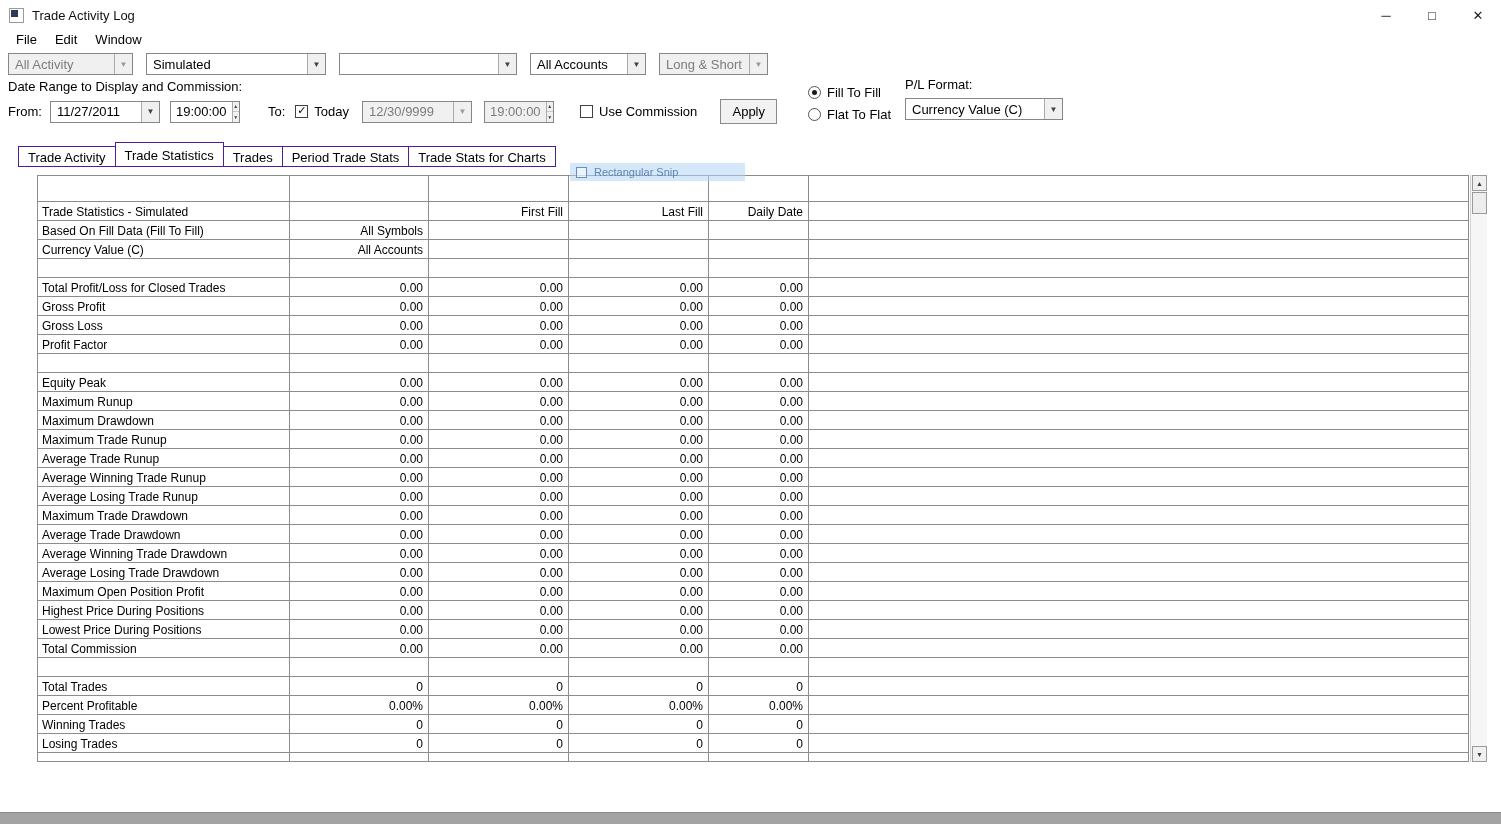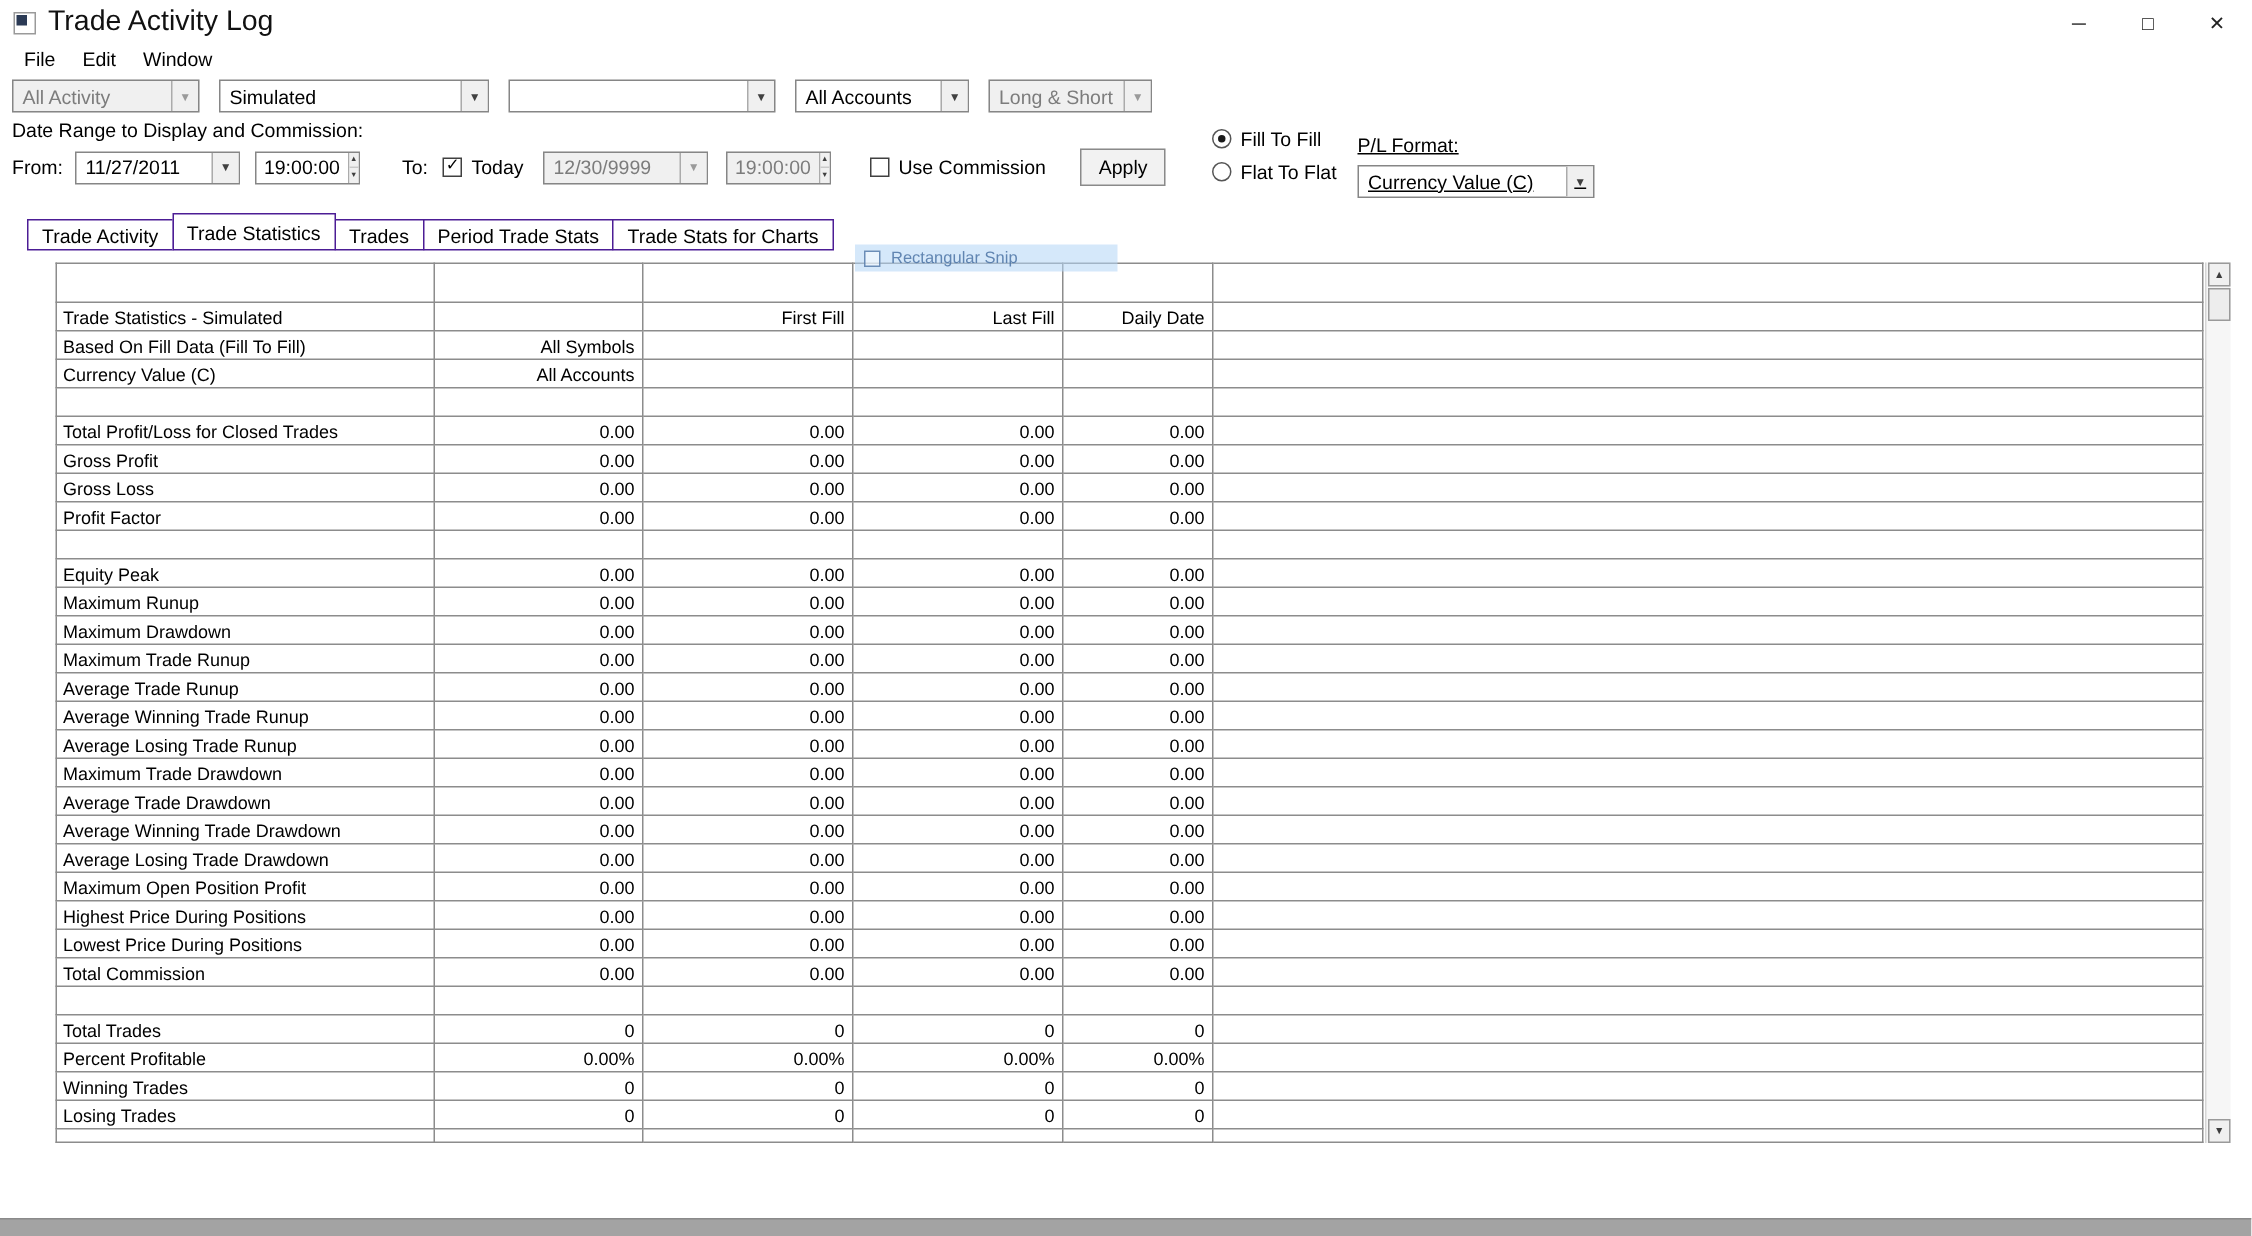--- a/index.html
+++ b/index.html
@@ -7,21 +7,21 @@
   body {
     font-family:"Liberation Sans", sans-serif;
     background:#ffffff; color:#000;
     position:relative; overflow:hidden;
   }
 
   
   .titlebar { height:30px; display:flex; align-items:center; padding-left:9px; background:#fff; }
   .app-icon { width:15px; height:15px; border:1px solid #9a9a9a; background:#fff; margin-right:8px; position:relative; flex:0 0 auto; }
   .app-icon::after { content:""; position:absolute; left:1px; top:1px; width:7px; height:7px; background:#2b3a55; }
-  .title-text { font-size:19px; color:#111; }
+  .title-text { font-size:13px; color:#111; }
   .win-btns { margin-left:auto; display:flex; height:100%; }
   .win-btn { width:46px; height:100%; display:flex; align-items:center; justify-content:center; font-size:13px; color:#222; cursor:default; }
 
   
   .menubar { height:20px; display:flex; align-items:center; padding-left:7px; font-size:13px; }
   .menu-item { padding:2px 9px 3px; }
 
   
   .combo { height:22px; border:1px solid #868686; background:#fff; display:flex; align-items:stretch; font-size:13px; }
   .combo .val { flex:1; display:flex; align-items:center; padding:0 6px; white-space:nowrap; overflow:hidden; }
@@ -49,21 +49,21 @@
   .dr-row { position:absolute; left:8px; top:22px; display:flex; align-items:center; }
   .lbl-inline { margin-right:8px; }
   .checkbox { width:13px; height:13px; border:1px solid #404040; background:#fff; display:inline-flex; align-items:center; justify-content:center; font-size:11px; line-height:11px; flex:0 0 auto; }
   .checkbox .mark { position:relative; top:-1px; }
   .radio { width:13px; height:13px; border:1px solid #555; border-radius:50%; background:#fff; display:inline-flex; align-items:center; justify-content:center; flex:0 0 auto; }
   .radio.selected::after { content:""; width:5px; height:5px; border-radius:50%; background:#1a1a1a; }
   .ctl-label { margin-left:6px; white-space:nowrap; }
   .apply-btn { width:57px; height:25px; background:#f2f2f2; border:1px solid #8a8a8a; font-size:13px; font-family:"Liberation Sans",sans-serif; display:flex; align-items:center; justify-content:center; }
   .fill-radios { position:absolute; left:808px; top:8px; }
   .fill-radios .row { display:flex; align-items:center; height:15px; margin-bottom:7px; }
-  .pl-format { position:absolute; left:905px; top:12px;text-decoration:underline; }
+  .pl-format { position:absolute; left:905px; top:0; }
   .pl-format .combo { width:158px; margin-top:6px; }
 
   
   .tabs { display:flex; align-items:flex-end; padding-left:18px; margin-top:8px; height:26px; }
   .tab { border:1px solid #4c1d95; background:#fff; height:21px; padding:3px 9px 0; font-size:13px; white-space:nowrap; }
   .tab + .tab { margin-left:-1px; }
   .tab.active { height:25px; padding-top:5px; position:relative; z-index:2; }
 
   
   .table-wrap { position:relative; margin:8px 0 0 37px; width:1432px; }

